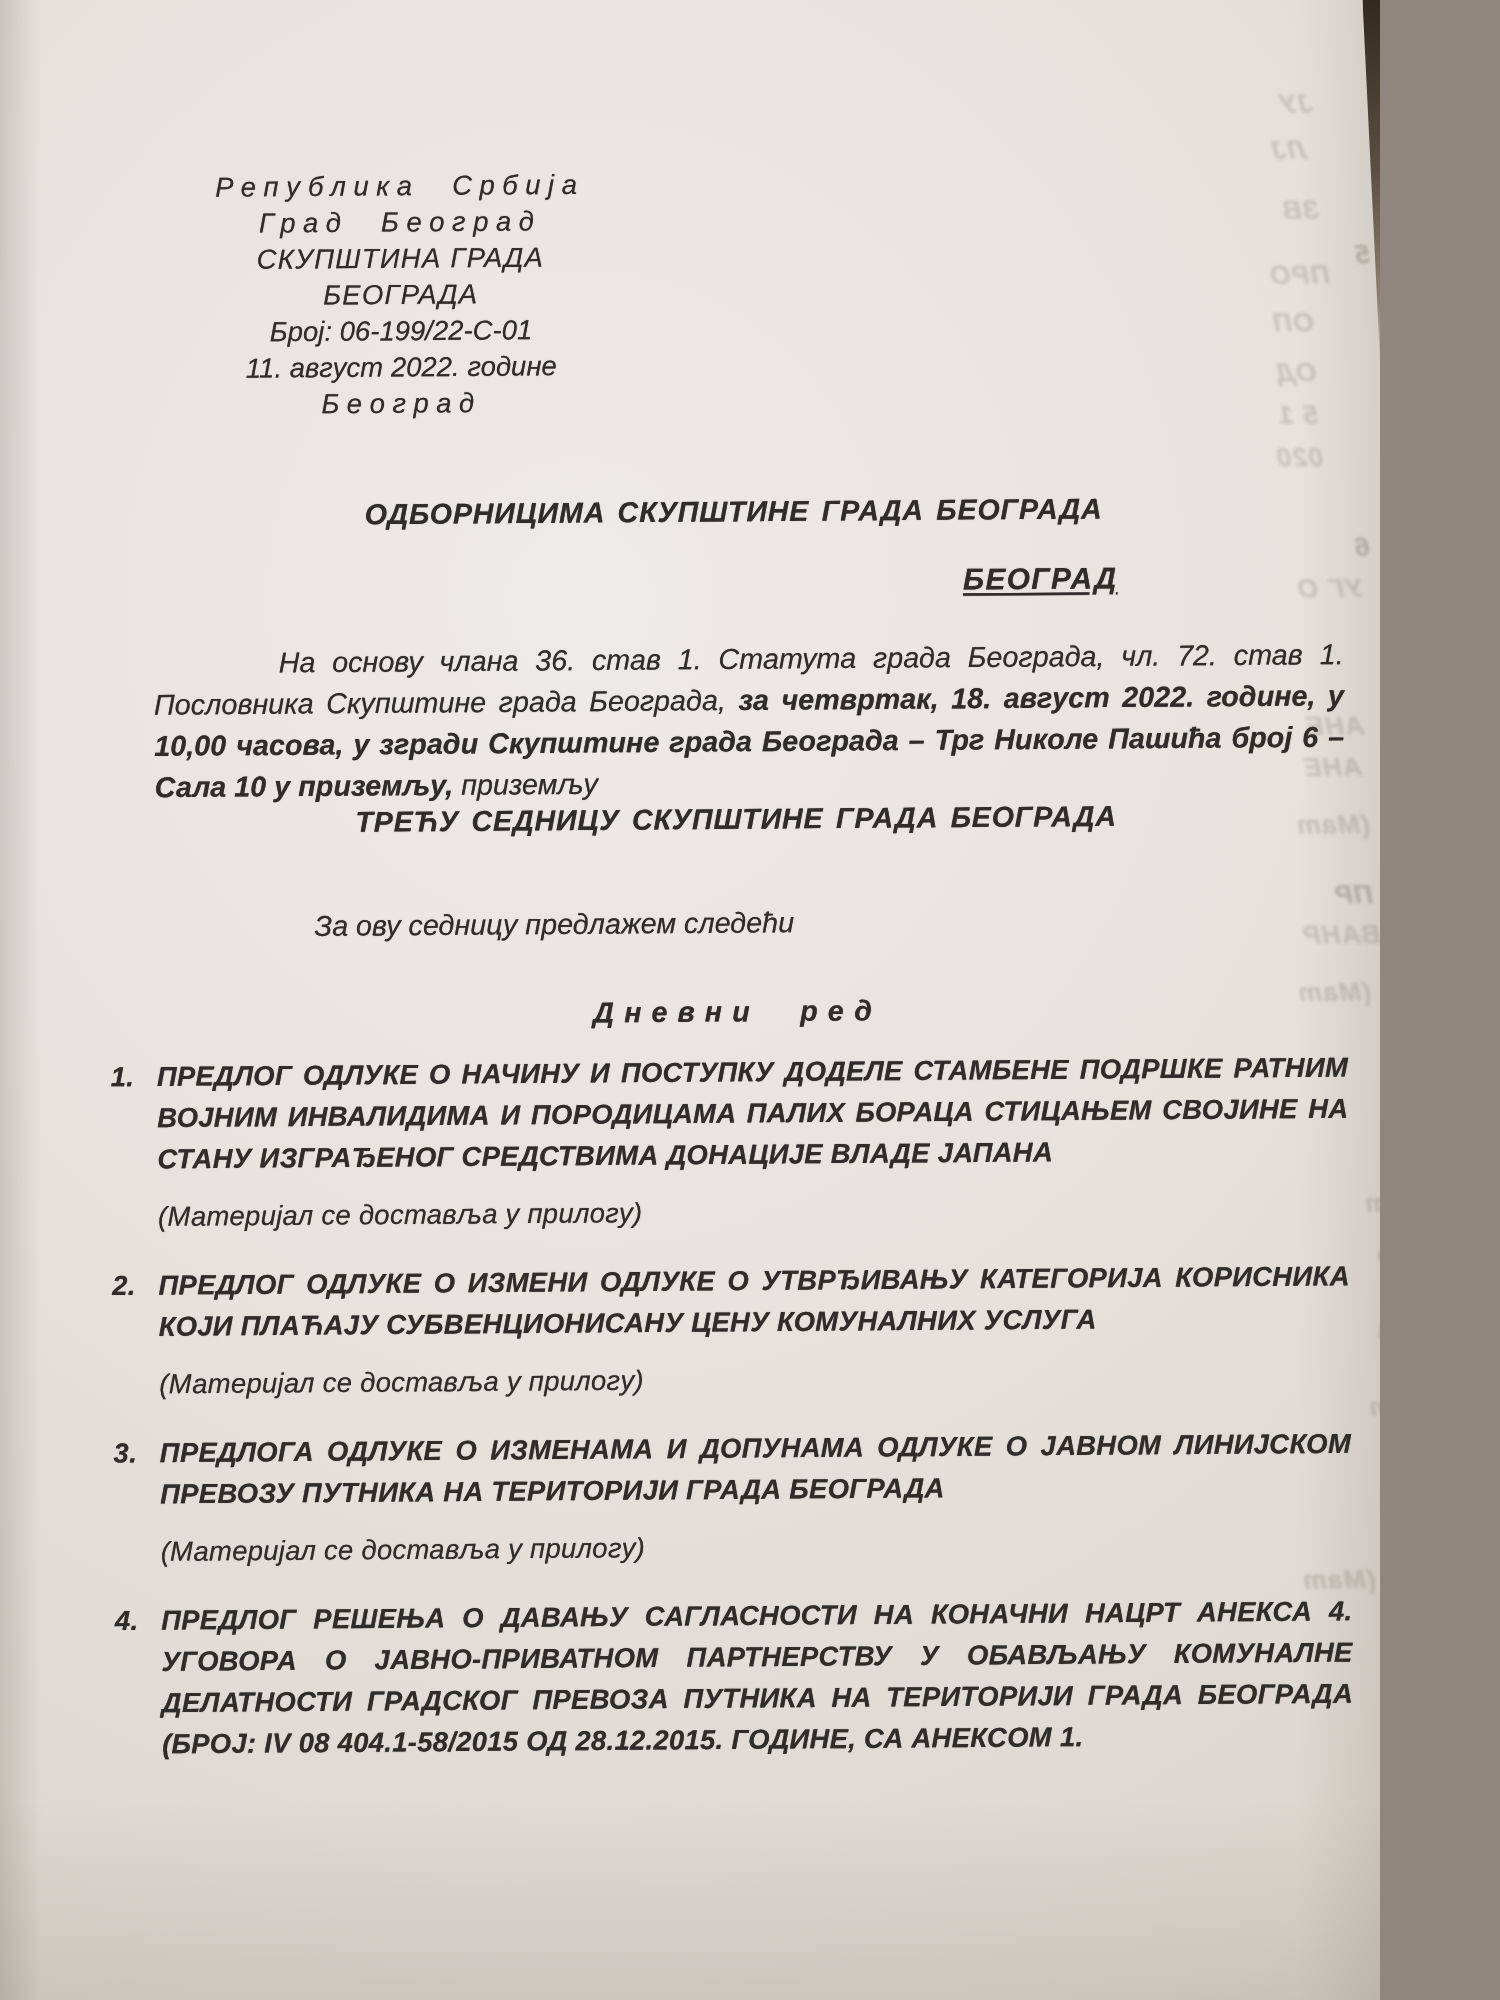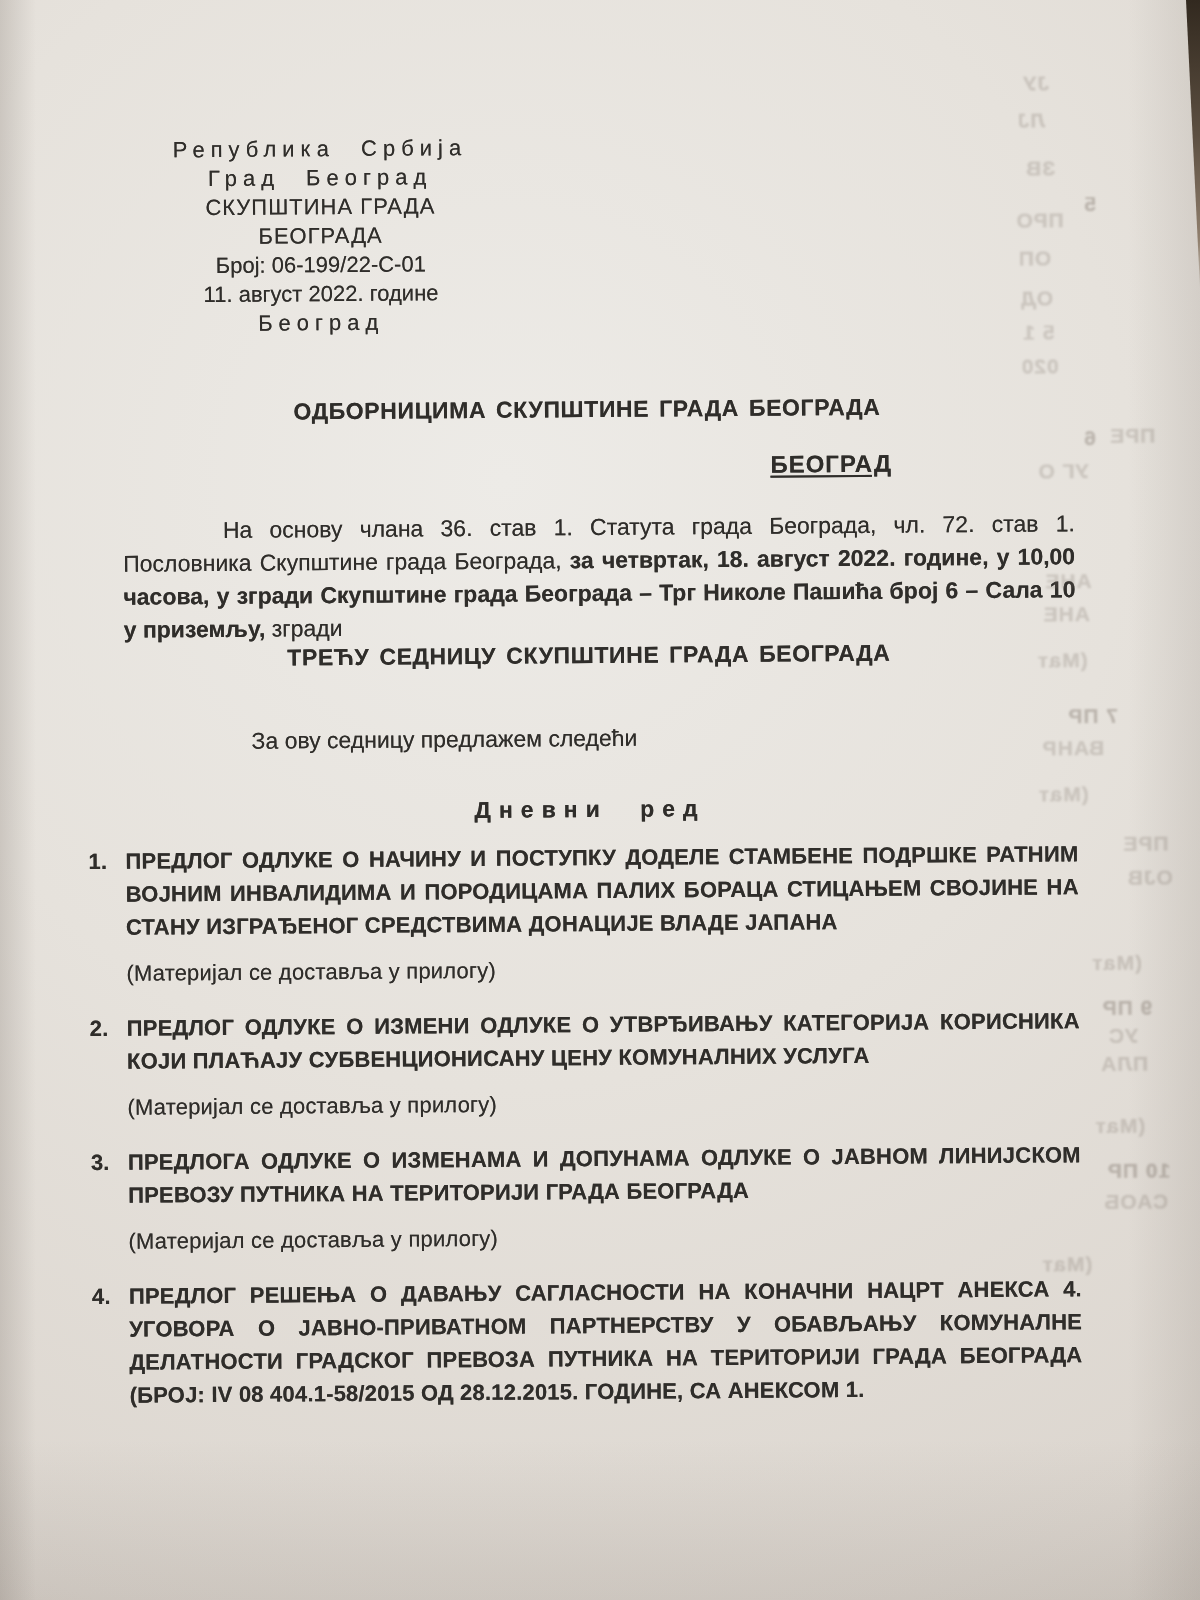--- a/index.html
+++ b/index.html
@@ -6,23 +6,24 @@
     margin: 0;
     padding: 0;
     width: 1200px;
     height: 1600px;
     overflow: hidden;
     background: #8f8680;
     font-family: "Liberation Sans", sans-serif;
   }
   .photo {
     position: relative;
-    width: 1200px;
+    width: 1104px;
     height: 1600px;
     overflow: hidden;
+    font-style: italic;
   }
   
   .paper {
     position: absolute;
     inset: 0;
     background:
       linear-gradient(to right, rgba(110,100,92,0.22), rgba(110,100,92,0) 3%),
       linear-gradient(to left, rgba(110,100,92,0.14), rgba(110,100,92,0) 6%),
       linear-gradient(to top, rgba(110,100,92,0.15), rgba(110,100,92,0) 10%),
       radial-gradient(130% 95% at 42% 30%, #edebe7 0%, #e6e2dc 40%, #dcd6cf 78%, #d2cbc3 100%);
@@ -163,21 +164,21 @@
       <div class="caps">БЕОГРАДА</div>
       <div>Број: 06-199/22-C-01</div>
       <div>11. август 2022. године</div>
       <div class="sp">Београд</div>
     </div>
 
     <div class="addressee">ОДБОРНИЦИМА СКУПШТИНЕ ГРАДА БЕОГРАДА</div>
 
     <div class="place">БЕОГРАД</div>
 
-    <p class="intro"><span>На основу члана 36. став 1. Статута града Београда, чл. 72. став 1. Пословника Скупштине града Београда, </span><span class="b">за четвртак, 18. август 2022. године, у 10,00 часова, у згради Скупштине града Београда – Трг Николе Пашића број 6 – Сала 10 у приземљу,</span><span> згради</span></p>
+    <p class="intro"><span>На основу члана 36. став 1. Статута града Београда, чл. 72. став 1. Пословника Скупштине града Београда, </span><span class="b">за четвртак, 18. август 2022. године, у 10,00 часова, у згради Скупштине града Београда – Трг Николе Пашића број 6 – Сала 10 у приземљу,</span><span> приземљу</span></p>
 
     <div class="session-title">ТРЕЋУ СЕДНИЦУ СКУПШТИНЕ ГРАДА БЕОГРАДА</div>
 
     <div class="proposal">За ову седницу предлажем следећи</div>
 
     <div class="dnevni">Дневни ред</div>
 
     <div class="agenda">
 
       <div class="item">

